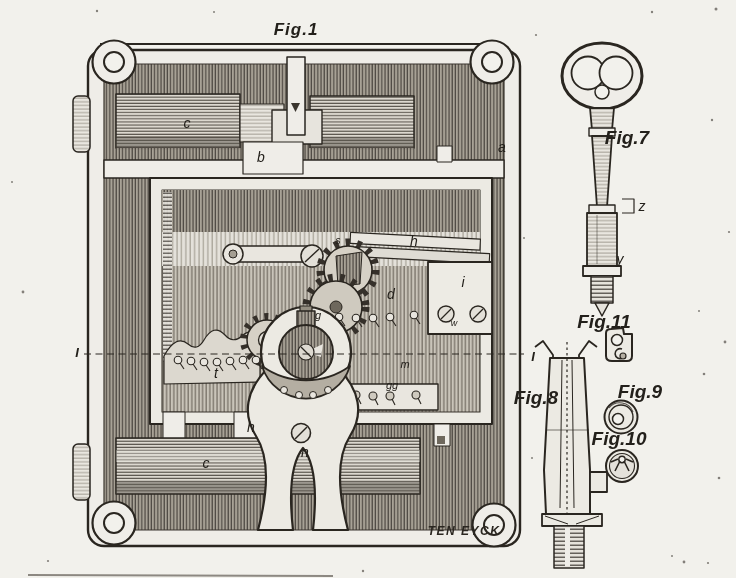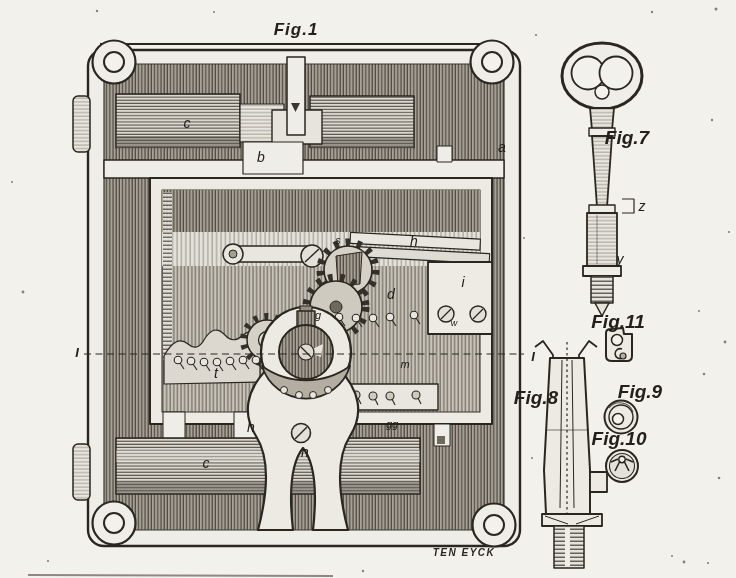--- a/index.html
+++ b/index.html
@@ -7,21 +7,21 @@
           font-family:Liberation Sans, sans-serif;}
   .canvas svg{position:absolute;left:0;top:0;}
   .lbl{position:absolute;transform:translate(-50%,-50%);font-style:italic;
        color:#23201b;font-size:14px;line-height:1;white-space:nowrap;z-index:5;}
   .title{font-weight:bold;font-size:17px;letter-spacing:1px;}
   .title2{font-weight:bold;font-size:19px;}
   .sz11{font-size:11px;}
   .sz10{font-size:10px;}
   .sz8{font-size:9px;}
   .roman{font-weight:bold;font-size:13px;}
-  .sig{font-size:10px;font-weight:bold;letter-spacing:1.5px;font-style:italic;color:#2a2620;margin-top:22px;}
+  .sig{font-size:12px;font-weight:bold;letter-spacing:1.5px;font-style:italic;color:#2a2620;}
 </style>
 </head>
 <body>
 
 <div class="canvas">
 
 <svg width="736" height="578" viewBox="0 0 736 578">
   <defs>
     <pattern id="caseH" width="3.2" height="8" patternUnits="userSpaceOnUse">
       <rect width="3.2" height="8" fill="#a8a296"></rect>
@@ -297,30 +297,30 @@
 <span class="lbl" style="left:261px;top:157px">b</span>
 <span class="lbl" style="left:187px;top:123px">c</span>
 <span class="lbl" style="left:206px;top:463px">c</span>
 <span class="lbl" style="left:414px;top:241px">h</span>
 <span class="lbl" style="left:391px;top:294px">d</span>
 <span class="lbl" style="left:463px;top:282px">i</span>
 <span class="lbl sz8" style="left:454px;top:323px">w</span>
 <span class="lbl sz11" style="left:318px;top:315px">g</span>
 <span class="lbl" style="left:216px;top:373px">t</span>
 <span class="lbl sz11" style="left:405px;top:364px">m</span>
-<span class="lbl sz11" style="left:392px;top:424px">gg</span>
+<span class="lbl sz11" style="left:392px;top:385px">gg</span>
 <span class="lbl" style="left:305px;top:452px">n</span>
 <span class="lbl" style="left:251px;top:427px">h</span>
 <span class="lbl sz10" style="left:338px;top:241px">s</span>
 <span class="lbl roman" style="left:77px;top:352px">I</span>
 <span class="lbl roman" style="left:533px;top:356px">I</span>
 <span class="lbl sig" style="left:464px;top:531px">TEN EYCK</span>
 
 <span class="lbl title2" style="left:627px;top:137px">Fig.7</span>
 <span class="lbl" style="left:642px;top:206px">z</span>
 <span class="lbl" style="left:620px;top:259px">y</span>
 
-<span class="lbl title2" style="left:618px;top:321px">Fig.11</span>
+<span class="lbl title2" style="left:604px;top:321px">Fig.11</span>
 <span class="lbl title2" style="left:536px;top:397px">Fig.8</span>
 <span class="lbl title2" style="left:640px;top:391px">Fig.9</span>
 <span class="lbl title2" style="left:619px;top:438px">Fig.10</span>
 
 </div>
 
 </body></html>

